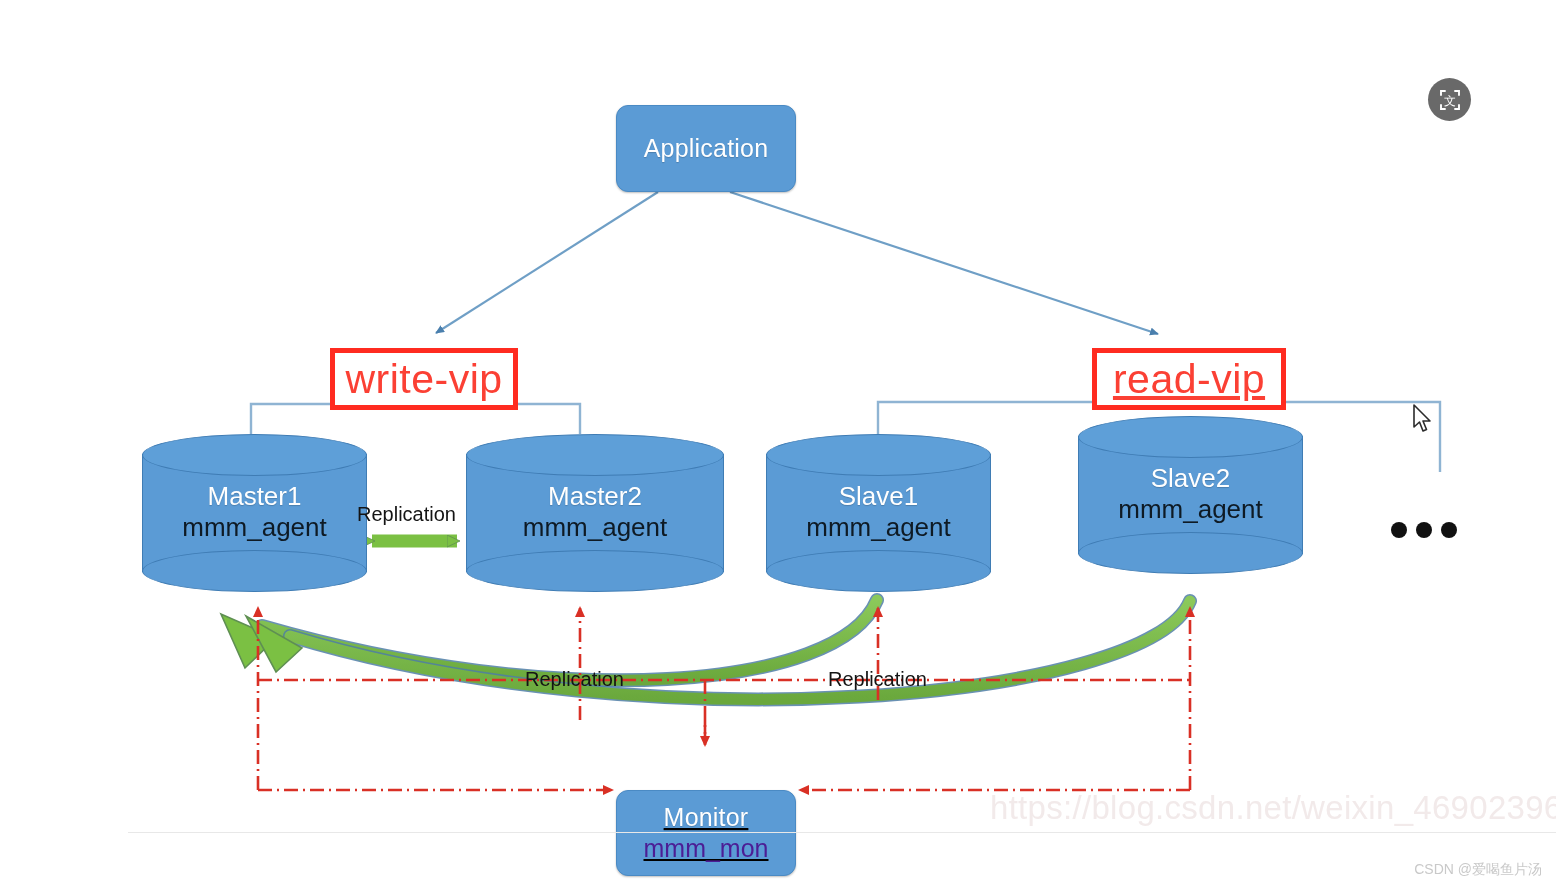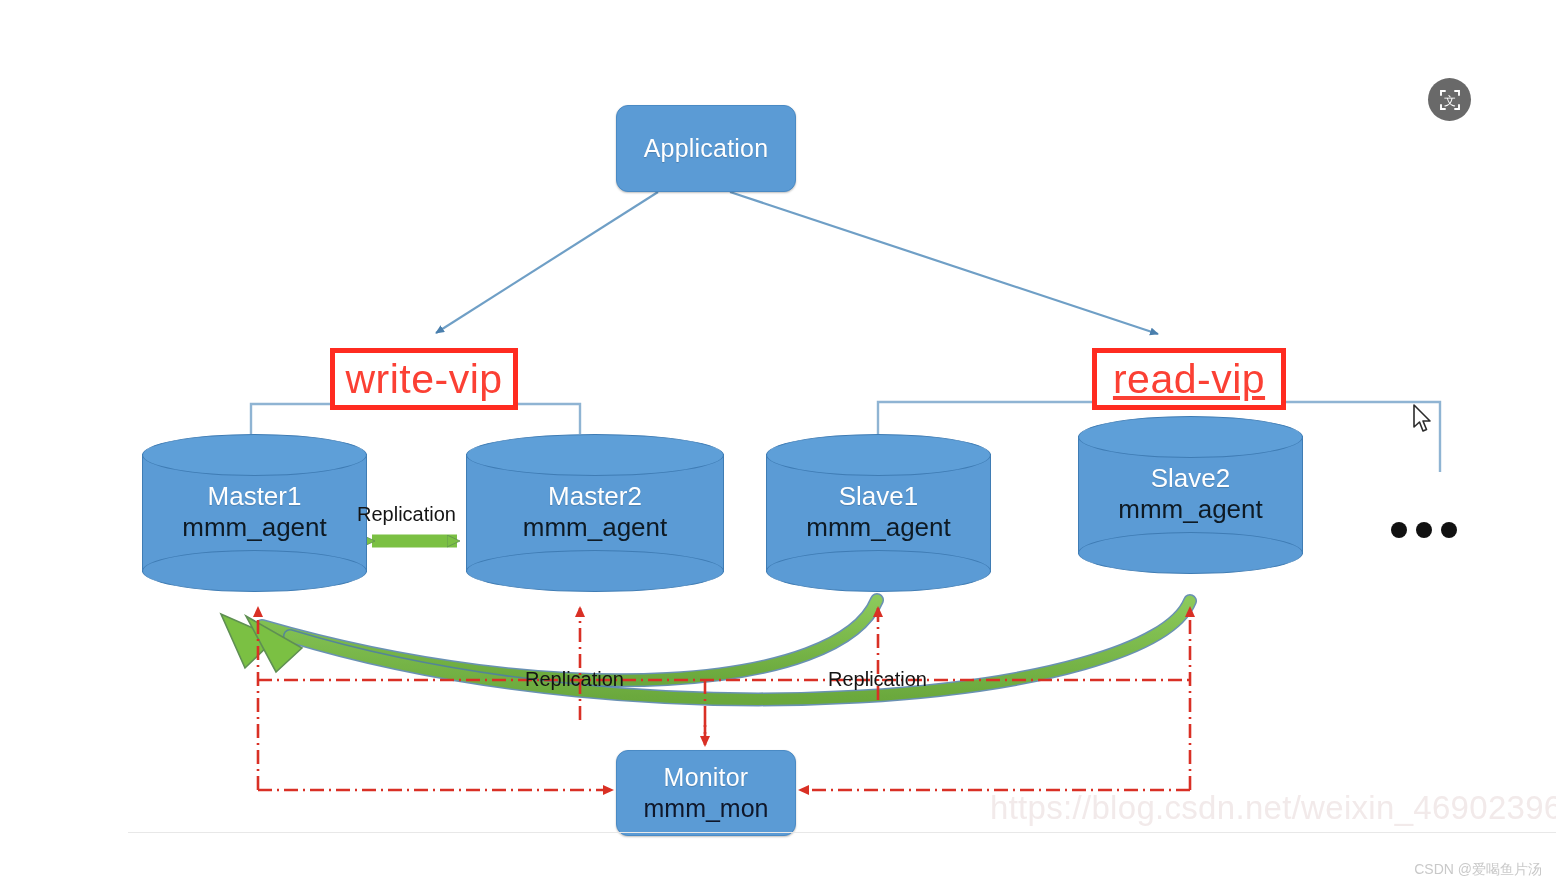--- a/index.html
+++ b/index.html
@@ -23,21 +23,21 @@
     border-radius:12px;
     box-shadow:0 1px 2px rgba(0,0,0,.25);
     display:flex;flex-direction:column;
     align-items:center;justify-content:center;
   }
   .rbox .l1{
     color:#ffffff;font-size:25px;letter-spacing:.2px;
     text-shadow:0 1px 1px rgba(0,0,0,.18);
   }
   .rbox .l2{
-    color:#0f172a;font-size:25px;margin-top:2px;
+    color:#4c1d95;font-size:25px;margin-top:2px;
   }
 
   
   .cyl{position:absolute;}
   .cyl .body{
     position:absolute;left:0;right:0;top:20px;bottom:20px;
     background:#5b9bd5;border-left:1px solid #3f7cb4;border-right:1px solid #3f7cb4;
   }
   .cyl .top{
     position:absolute;left:0;right:0;top:0;height:40px;
@@ -233,21 +233,21 @@
     <i></i>
     <i></i>
   </div>
 
   <div class="lab" style="left:357px;top:503px;">Replication</div>
 
   <div class="lab" style="left:525px;top:668px;">Replication</div>
 
   <div class="lab" style="left:828px;top:668px;">Replication</div>
 
-  <div class="abs rbox" style="left:616px;top:750px;width:178px;height:84px;">
+  <div class="abs rbox" style="left:616px;top:790px;width:178px;height:84px;text-decoration:underline;">
     <span class="l1">Monitor</span>
     <span class="l2">mmm_mon</span>
   </div>
 
   <div class="wm" style="left:990px;top:789px;">https://blog.csdn.net/weixin_46902396</div>
 
   <div class="footbar"></div>
 
   <div class="csdn">CSDN @爱喝鱼片汤</div>
 

